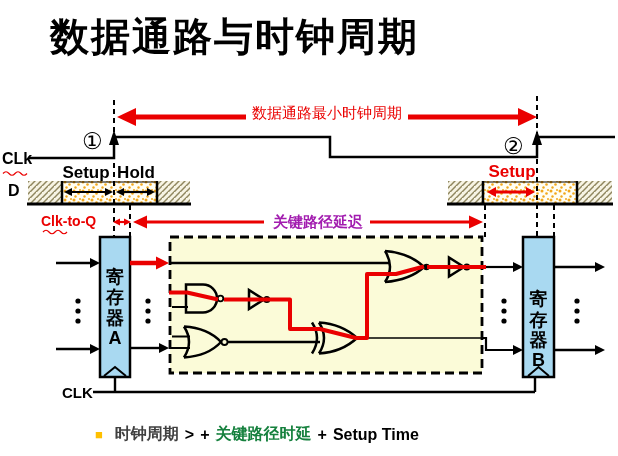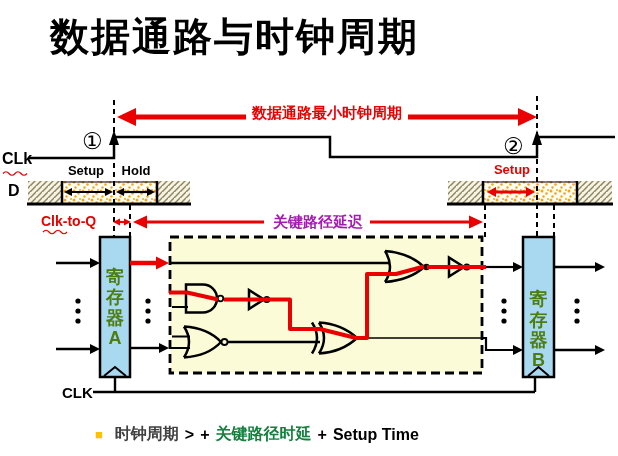--- a/index.html
+++ b/index.html
@@ -4,36 +4,36 @@
 <style>
   html,body{margin:0;padding:0;background:#fff;}
   #slide{position:relative;width:618px;height:456px;background:#fff;overflow:hidden;
          font-family:"Liberation Sans","DejaVu Sans",sans-serif;}
   #diagram-svg{position:absolute;left:0;top:0;}
   .lbl{position:absolute;white-space:nowrap;}
   #title{left:50px;top:10px;font-size:39px;font-weight:bold;letter-spacing:2px;
          font-family:"Liberation Serif","DejaVu Serif",serif;color:#000;}
   #clk-label{left:2px;top:150px;font-size:16px;font-weight:bold;color:#000;}
   #d-label{left:8px;top:182px;font-size:16px;font-weight:bold;color:#000;}
-  .tick-lbl{font-size:13px;font-weight:bold;color:#000;text-align:center;}
+  .tick-lbl{font-size:17px;font-weight:bold;color:#000;text-align:center;}
   #setup-left{left:60px;top:163px;width:52px;}
   #hold-left{left:114px;top:163px;width:44px;}
   #setup-right{left:488px;top:162px;width:48px;color:#ea0000;}
   .edge-marker{font-size:23px;color:#000;line-height:1;}
   #edge1{left:82px;top:130px;}
   #edge2{left:503px;top:135px;}
   #min-period{left:248px;top:104px;width:158px;text-align:center;
-              font-size:15px;font-weight:bold;color:#ea0000;}
+              font-size:15px;font-weight:normal;color:#ea0000;}
   #clk-to-q{left:41px;top:213px;font-size:14px;font-weight:bold;color:#ea0000;}
   #critical-path{left:268px;top:213px;width:100px;text-align:center;
                  font-size:15px;font-weight:bold;color:#a21caf;}
   .reg-label-wrap{position:absolute;display:flex;align-items:center;justify-content:center;}
   #reg-a-wrap{left:100px;top:245px;width:30px;height:125px;}
   #reg-b-wrap{left:523px;top:245px;width:31px;height:125px;align-items:flex-end;}
-  .vlabel{width:20px;font-size:18px;font-weight:bold;line-height:1.12;color:#4d7c0f;
+  .vlabel{width:20px;font-size:18px;font-weight:bold;line-height:1.12;color:#000000;
           word-break:break-all;text-align:center;}
   #logic-label{left:392px;top:350px;font-size:17px;font-weight:bold;color:#000;}
   #clk-bottom{left:62px;top:384px;font-size:15px;font-weight:bold;color:#000;}
   #formula{left:92px;top:424px;display:flex;align-items:center;font-size:16px;font-weight:bold;}
   #formula .bullet{color:#ffc000;font-size:13px;margin-right:9px;}
   #formula span{margin:0 3px;}
   .f-red{color:#404040;} .f-black{color:#000;} .f-purple{color:#15803d;}
 </style>
 </head>
 <body>

